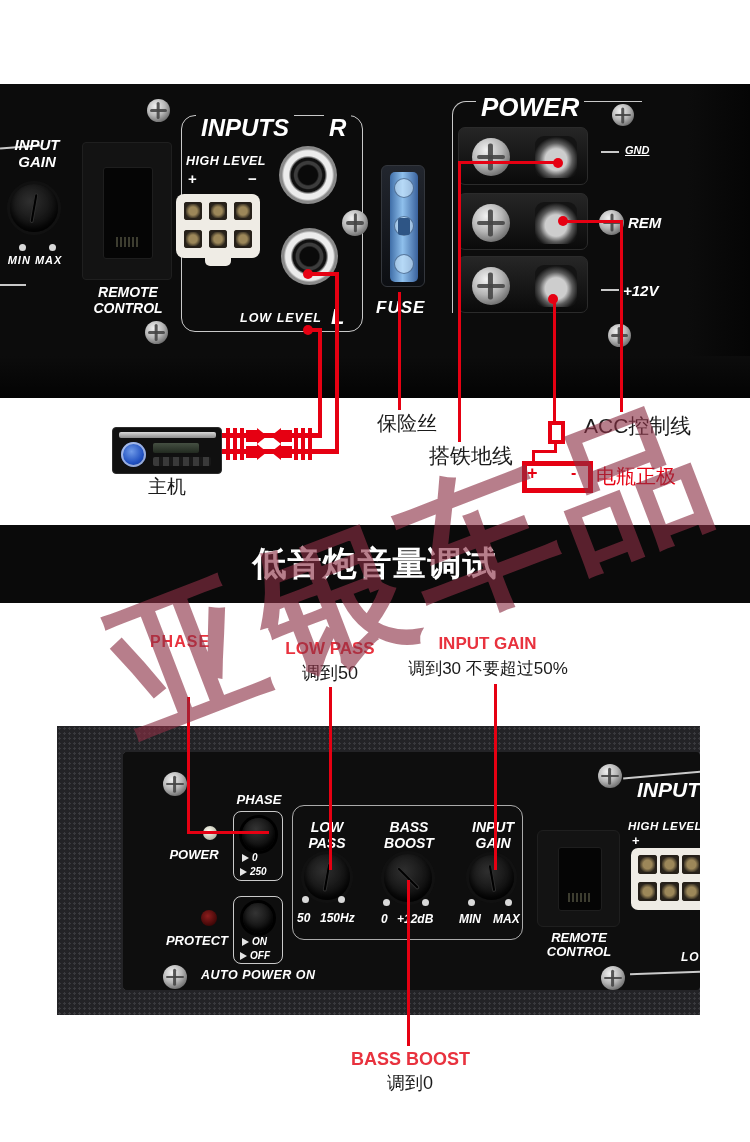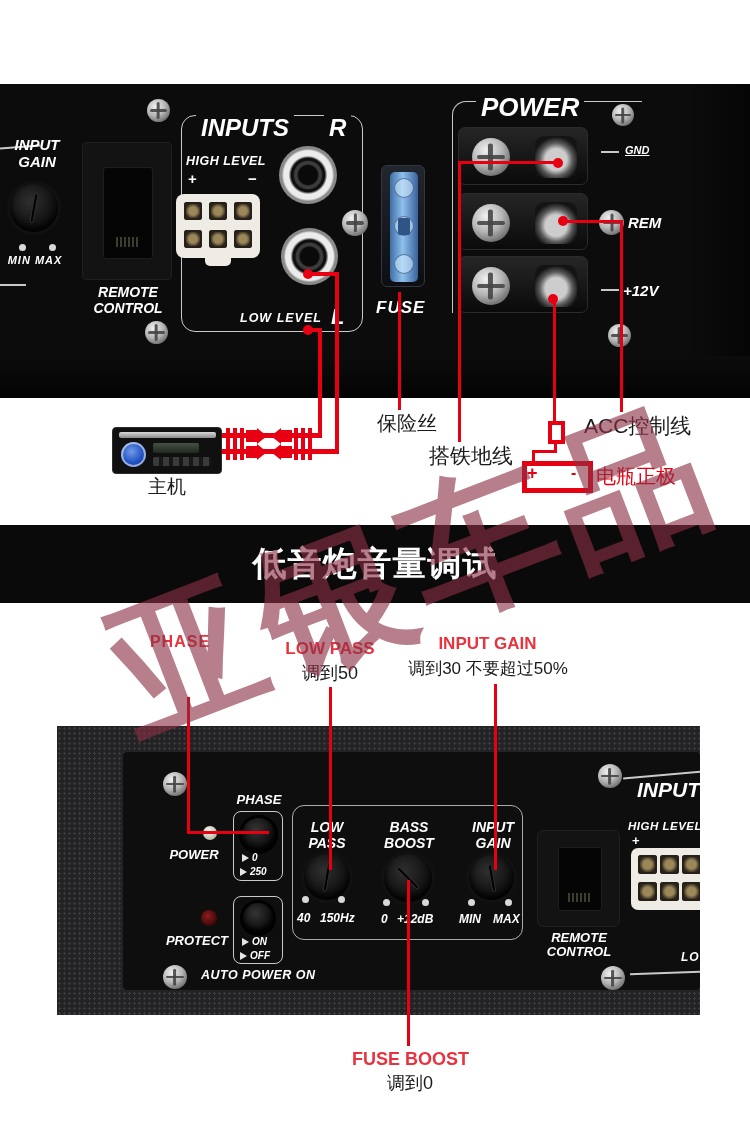--- a/index.html
+++ b/index.html
@@ -313,21 +313,21 @@
     </div>
 
     <div class="outline" style="left:235px;top:79px;width:231px;height:135px;border-radius:12px;border-color:rgba(255,255,255,.65);"></div>
     <div class="t wit ctr" style="left:245px;top:93px;width:50px;font-size:14px;">LOW</div>
     <div class="t wit ctr" style="left:243px;top:109px;width:54px;font-size:14px;">PASS</div>
     <div class="knob" style="left:247px;top:128px;width:46px;height:46px;">
         <div class="slot"></div>
       </div>
     <div class="dotw" style="left:245px;top:170px;"></div>
     <div class="dotw" style="left:281px;top:170px;"></div>
-    <div class="t wit" style="left:240px;top:185px;font-size:12px;">40</div>
+    <div class="t wit" style="left:240px;top:185px;font-size:12px;">50</div>
     <div class="t wit" style="left:263px;top:185px;font-size:12px;">150Hz</div>
 
     <div class="t wit ctr" style="left:322px;top:93px;width:60px;font-size:14px;">BASS</div>
     <div class="t wit ctr" style="left:318px;top:109px;width:68px;font-size:14px;">BOOST</div>
     <div class="knob" style="left:327px;top:128px;width:48px;height:48px;">
         <div class="slot" style="transform:translate(-50%,-50%) rotate(45deg);"></div>
       </div>
     <div class="dotw" style="left:326px;top:173px;"></div>
     <div class="dotw" style="left:365px;top:173px;"></div>
     <div class="t wit" style="left:324px;top:186px;font-size:12px;">0</div>
@@ -359,18 +359,18 @@
       <div class="pin" style="left:29px;top:7px;width:19px;height:19px;"></div>
       <div class="pin" style="left:51px;top:7px;width:19px;height:19px;"></div>
       <div class="pin" style="left:7px;top:34px;width:19px;height:19px;"></div>
       <div class="pin" style="left:29px;top:34px;width:19px;height:19px;"></div>
       <div class="pin" style="left:51px;top:34px;width:19px;height:19px;"></div>
     </div>
     <div class="t wit" style="left:624px;top:224px;font-size:12px;letter-spacing:1px;">LOW LEVEL</div>
     <div class="wline" style="left:573px;top:246px;width:70px;height:2px;transform:rotate(-2deg);"></div>
   </div>
 
-  <div class="t redtxt ctr" style="left:338px;top:1049px;width:145px;font-size:18px;">FUSE BOOST</div>
+  <div class="t redtxt ctr" style="left:338px;top:1049px;width:145px;font-size:18px;">BASS BOOST</div>
   <div class="t blktxt ctr" style="left:360px;top:1071px;width:100px;font-size:18px;">调到0</div>
 
   <div class="watermark">亚银车品</div>
 
 </div>
 
 </body></html>

